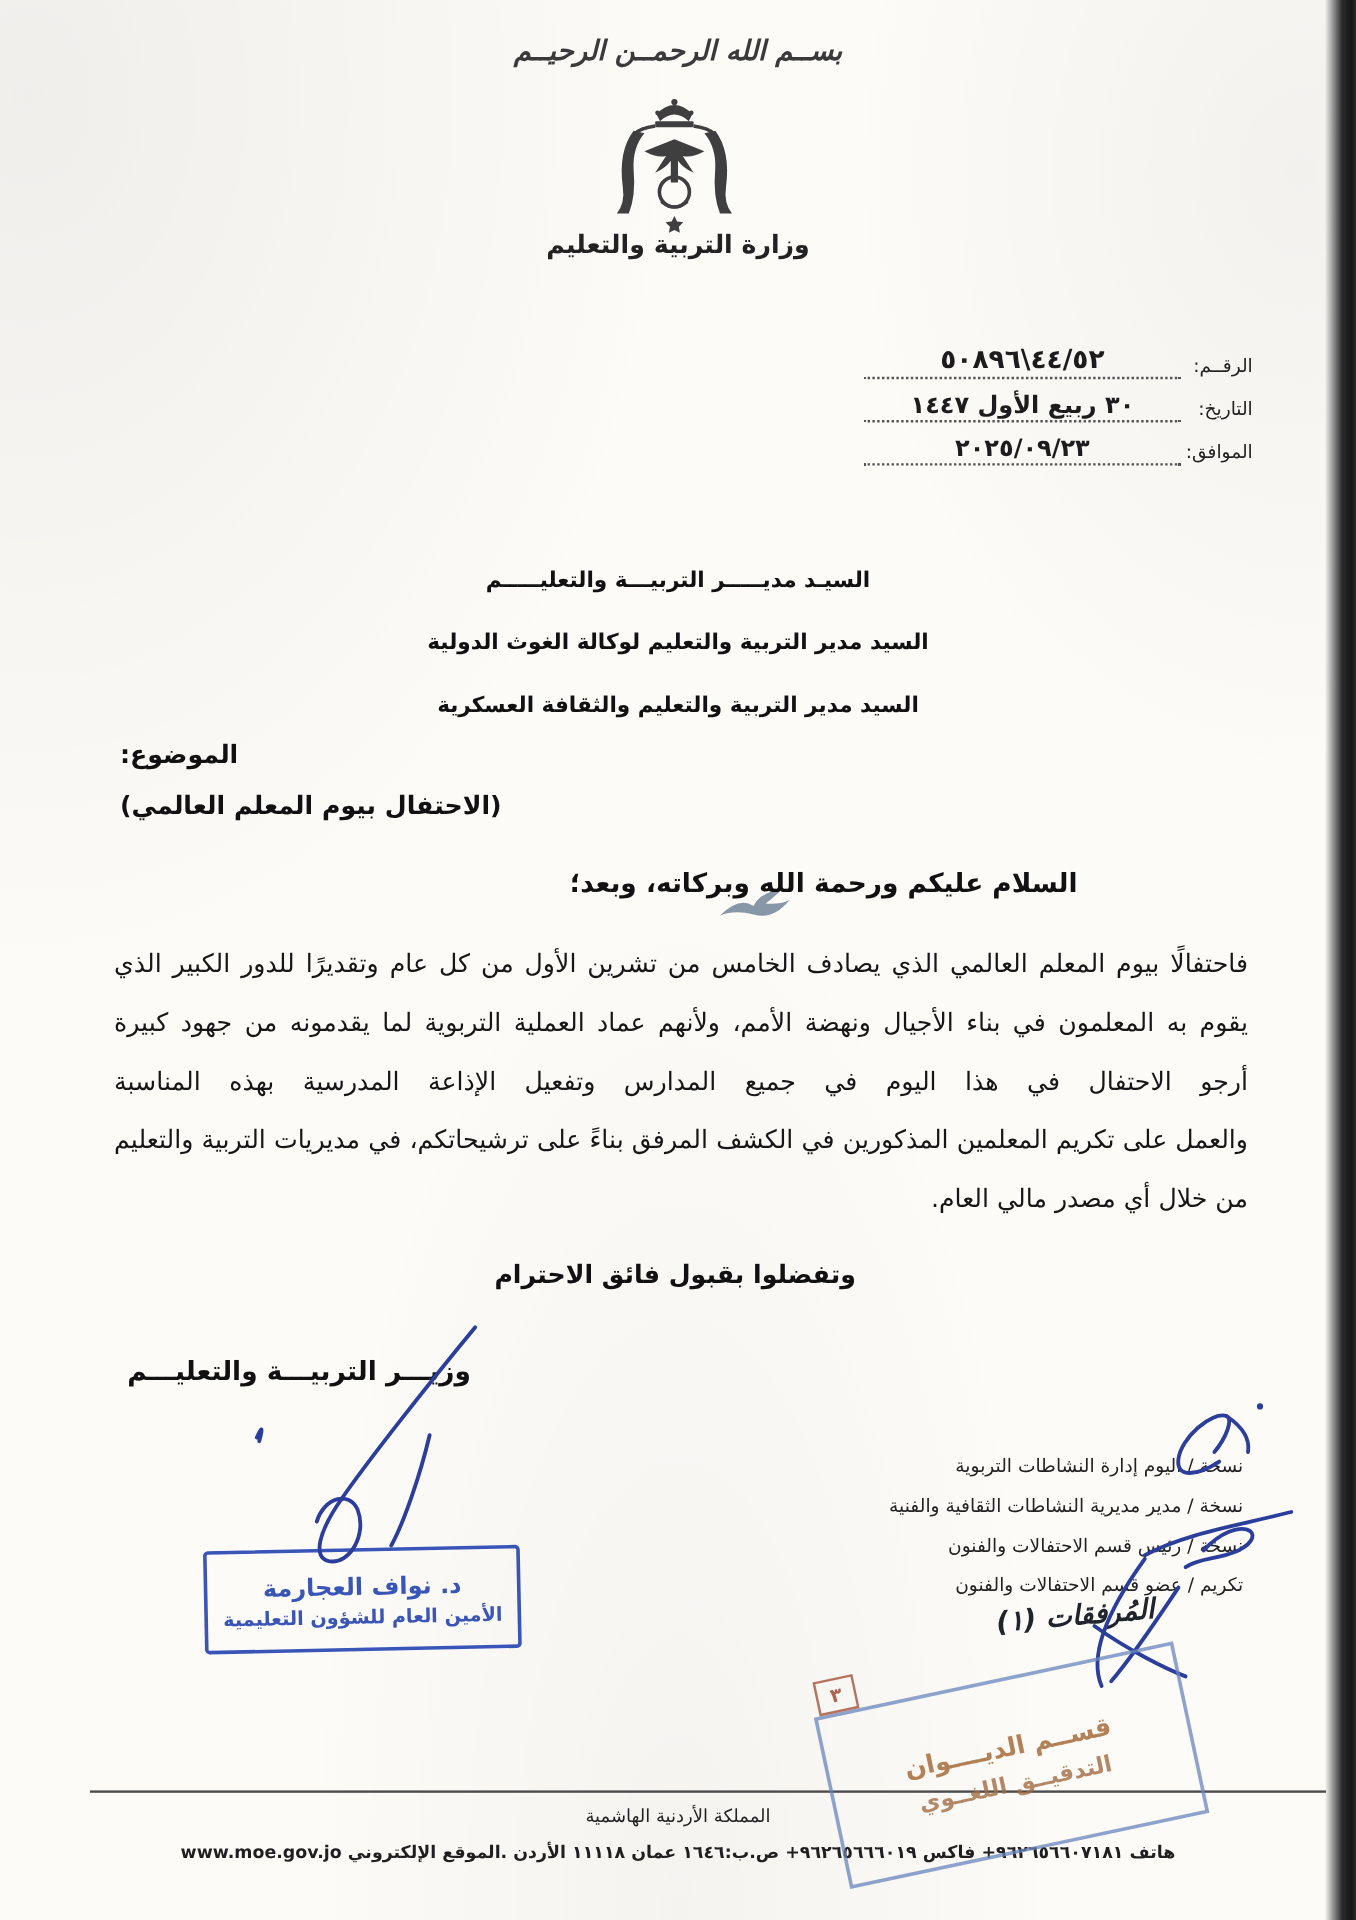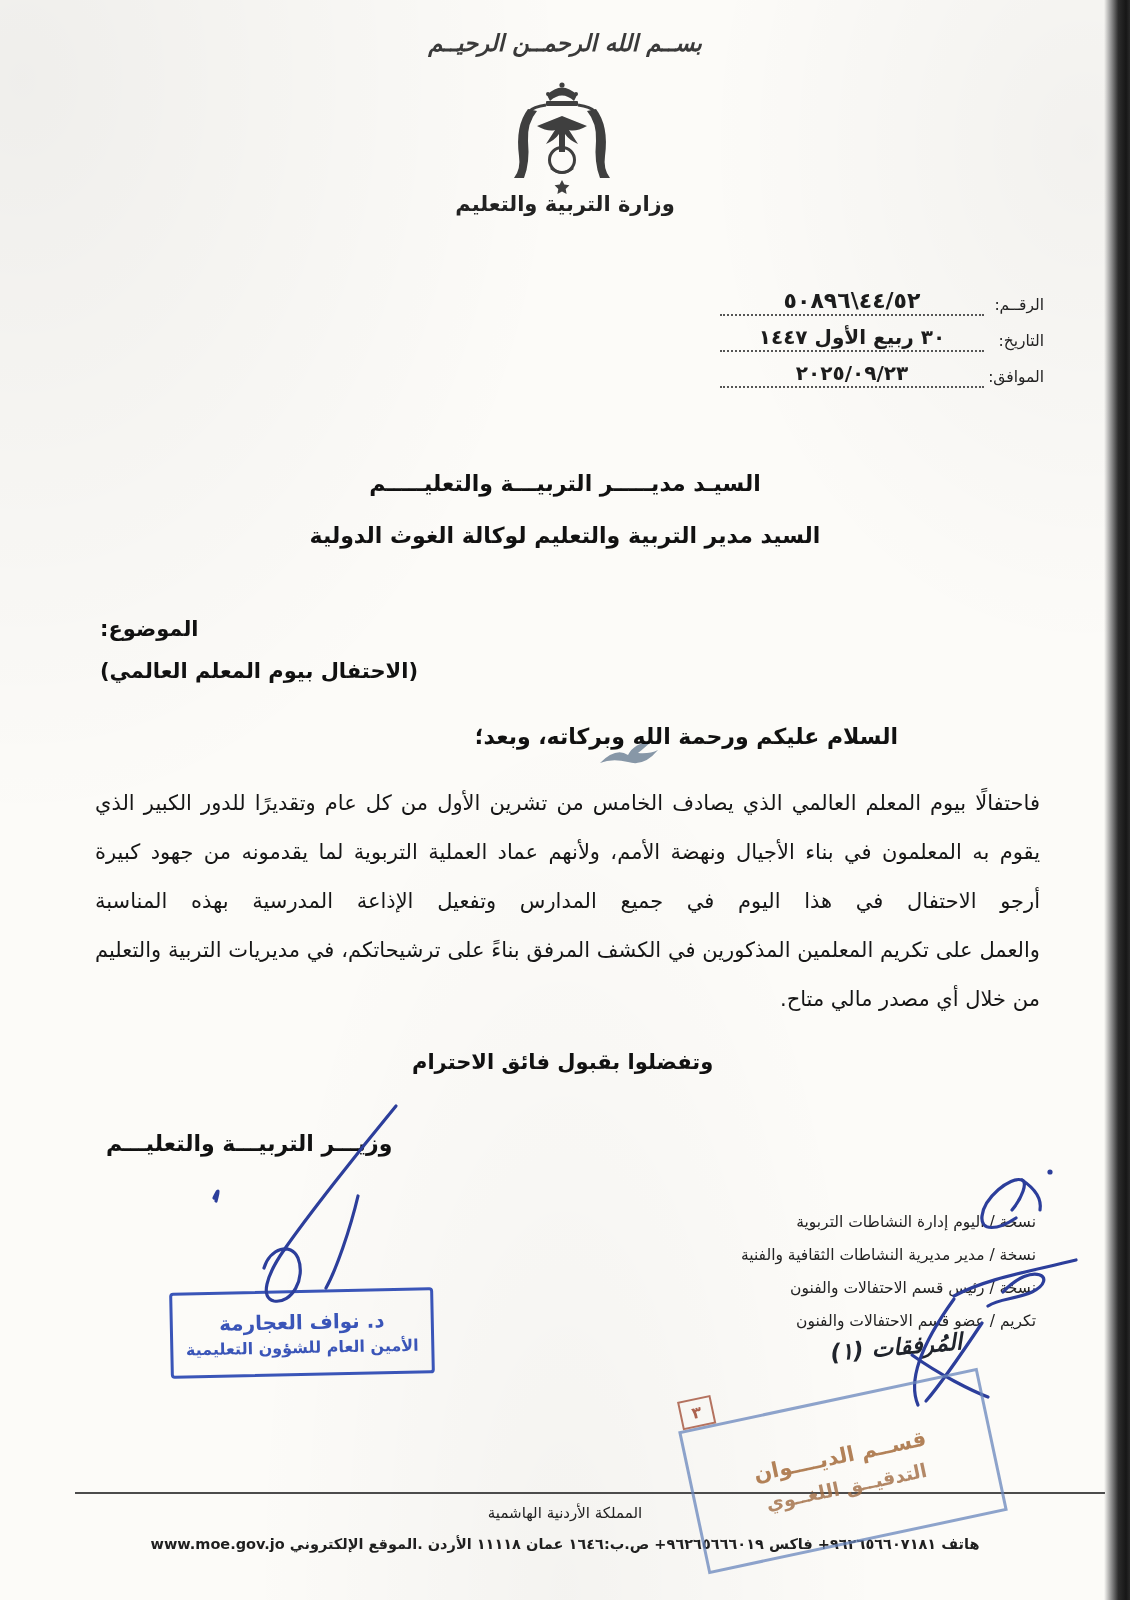--- a/index.html
+++ b/index.html
@@ -20,21 +20,21 @@
   .emblem{top:80px; left:497px;}
   .ministry{top:192px; font-size:21px; font-weight:bold; color:#222;}
 
   .refblock{top:288px; right:86px;}
   .refrow{display:flex; align-items:flex-end; margin-bottom:9px; direction:rtl;}
   .reflabel{font-size:15.5px; color:#222; width:60px; white-space:nowrap; padding-bottom:2px;}
   .refvalue{min-width:256px; border-bottom:2px dotted #555; text-align:center; font-weight:bold; white-space:nowrap; padding:0 4px 1px 4px;}
   .refvalue.big{font-size:22px;}
   .refvalue.med{font-size:20px;}
 
-  .recipients{top:458px; font-weight:bold; font-size:22px; line-height:52px; color:#111;}
+  .recipients{top:458px; font-weight:bold; font-size:18px; line-height:52px; color:#111;}
   .subject{left:100px; top:608px; text-align:left; direction:rtl; font-weight:bold; font-size:21px; line-height:42px; color:#111;}
   .salutation{top:724px; right:232px; font-weight:bold; font-size:22px; color:#111;}
 
   .watermark{top:733px; left:448px; font-size:96px; font-weight:bold;
     color:rgba(136,157,180,0.75); mix-blend-mode:multiply; z-index:5; line-height:1; letter-spacing:2px;}
   .wbird{top:737px; left:596px; z-index:5; mix-blend-mode:multiply;}
 
   .body{top:779px; right:90px; left:95px; font-size:21px; color:#161616;}
   .bline{height:49px; line-height:49px; text-align:justify; text-align-last:justify; overflow:visible;}
   .bline.last{text-align-last:right;}
@@ -111,35 +111,36 @@
     </div>
     <div class="refrow">
       <span class="reflabel">الموافق:</span>
       <span class="refvalue med"><span class="ltr">٢٠٢٥/٠٩/٢٣</span></span>
     </div>
   </div>
 
   <div class="abs center recipients">
     <div>السيـد مديـــــر التربيـــة والتعليـــــم</div>
     <div>السيد مدير التربية والتعليم لوكالة الغوث الدولية</div>
+    <div>السيد مدير التربية والتعليم والثقافة العسكرية</div>
   </div>
 
   <div class="abs subject">
     <div>الموضوع:</div>
     <div>(الاحتفال بيوم المعلم العالمي)</div>
   </div>
 
   <div class="abs salutation">السلام عليكم ورحمة الله وبركاته، وبعد؛</div>
 
   <div class="abs body">
     <div class="bline">فاحتفالًا بيوم المعلم العالمي الذي يصادف الخامس من تشرين الأول من كل عام وتقديرًا للدور الكبير الذي</div>
     <div class="bline">يقوم به المعلمون في بناء الأجيال ونهضة الأمم، ولأنهم عماد العملية التربوية لما يقدمونه من جهود كبيرة</div>
     <div class="bline">أرجو الاحتفال في هذا اليوم في جميع المدارس وتفعيل الإذاعة المدرسية بهذه المناسبة</div>
     <div class="bline">والعمل على تكريم المعلمين المذكورين في الكشف المرفق بناءً على ترشيحاتكم، في مديريات التربية والتعليم</div>
-    <div class="bline last">من خلال أي مصدر مالي متاح.</div>
+    <div class="bline last">من خلال أي مصدر مالي العام.</div>
   </div>
 
   <div class="abs wbird">
     <svg width="64" height="38" viewBox="0 0 64 38">
       <path d="M4 26 Q20 10 32 18 Q38 6 56 4 Q46 13 42 16 Q54 17 62 13 Q48 30 32 25 Q16 21 4 26 Z" fill="rgba(108,128,151,0.8)"></path>
     </svg>
   </div>
 
   <div class="abs closing">وتفضلوا بقبول فائق الاحترام</div>
 

